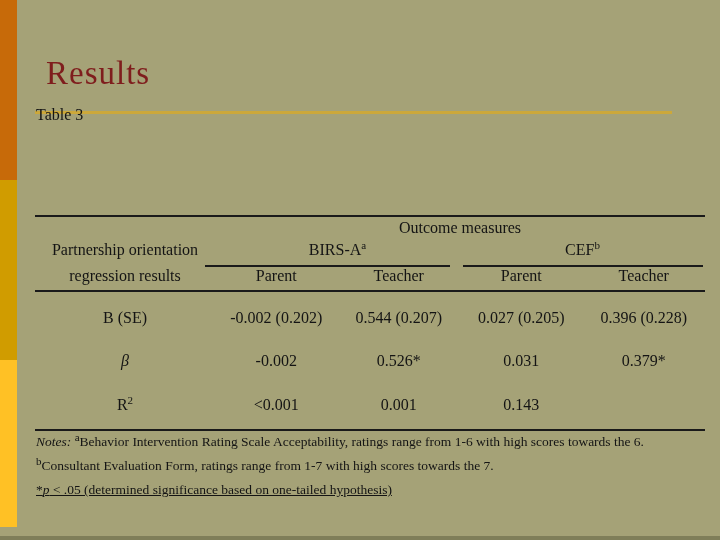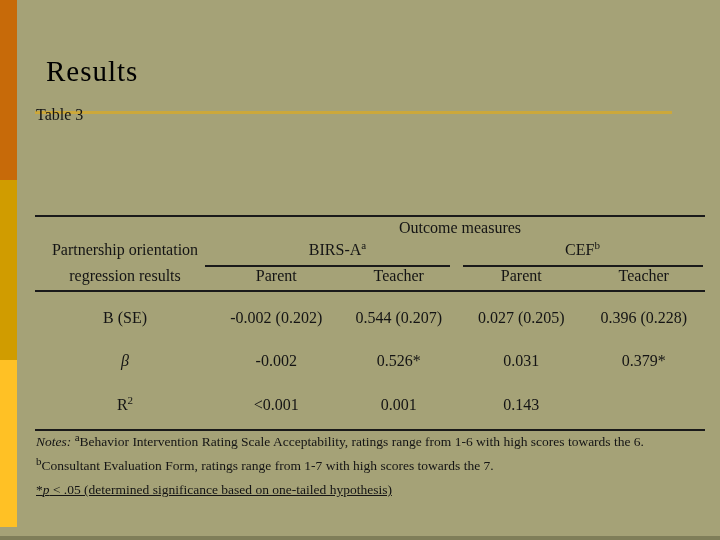--- a/index.html
+++ b/index.html
@@ -31,23 +31,23 @@
   .bottom-edge {
     position: absolute;
     left: 0; top: 536px;
     width: 720px; height: 4px;
     background: #7F7E59;
   }
   
   .slide-title {
     position: absolute;
     left: 46px; top: 55px;
-    font-size: 29px;
+    font-size: 33px;
     letter-spacing: 1px;
-    color: #000000;
+    color: #7f1d1d;
   }
   .title-rule {
     position: absolute;
     left: 35px; top: 111px;
     width: 637px; height: 3px;
     background: #CCA83A;
   }
   .table-label {
     position: absolute;
     left: 36px; top: 106px;

